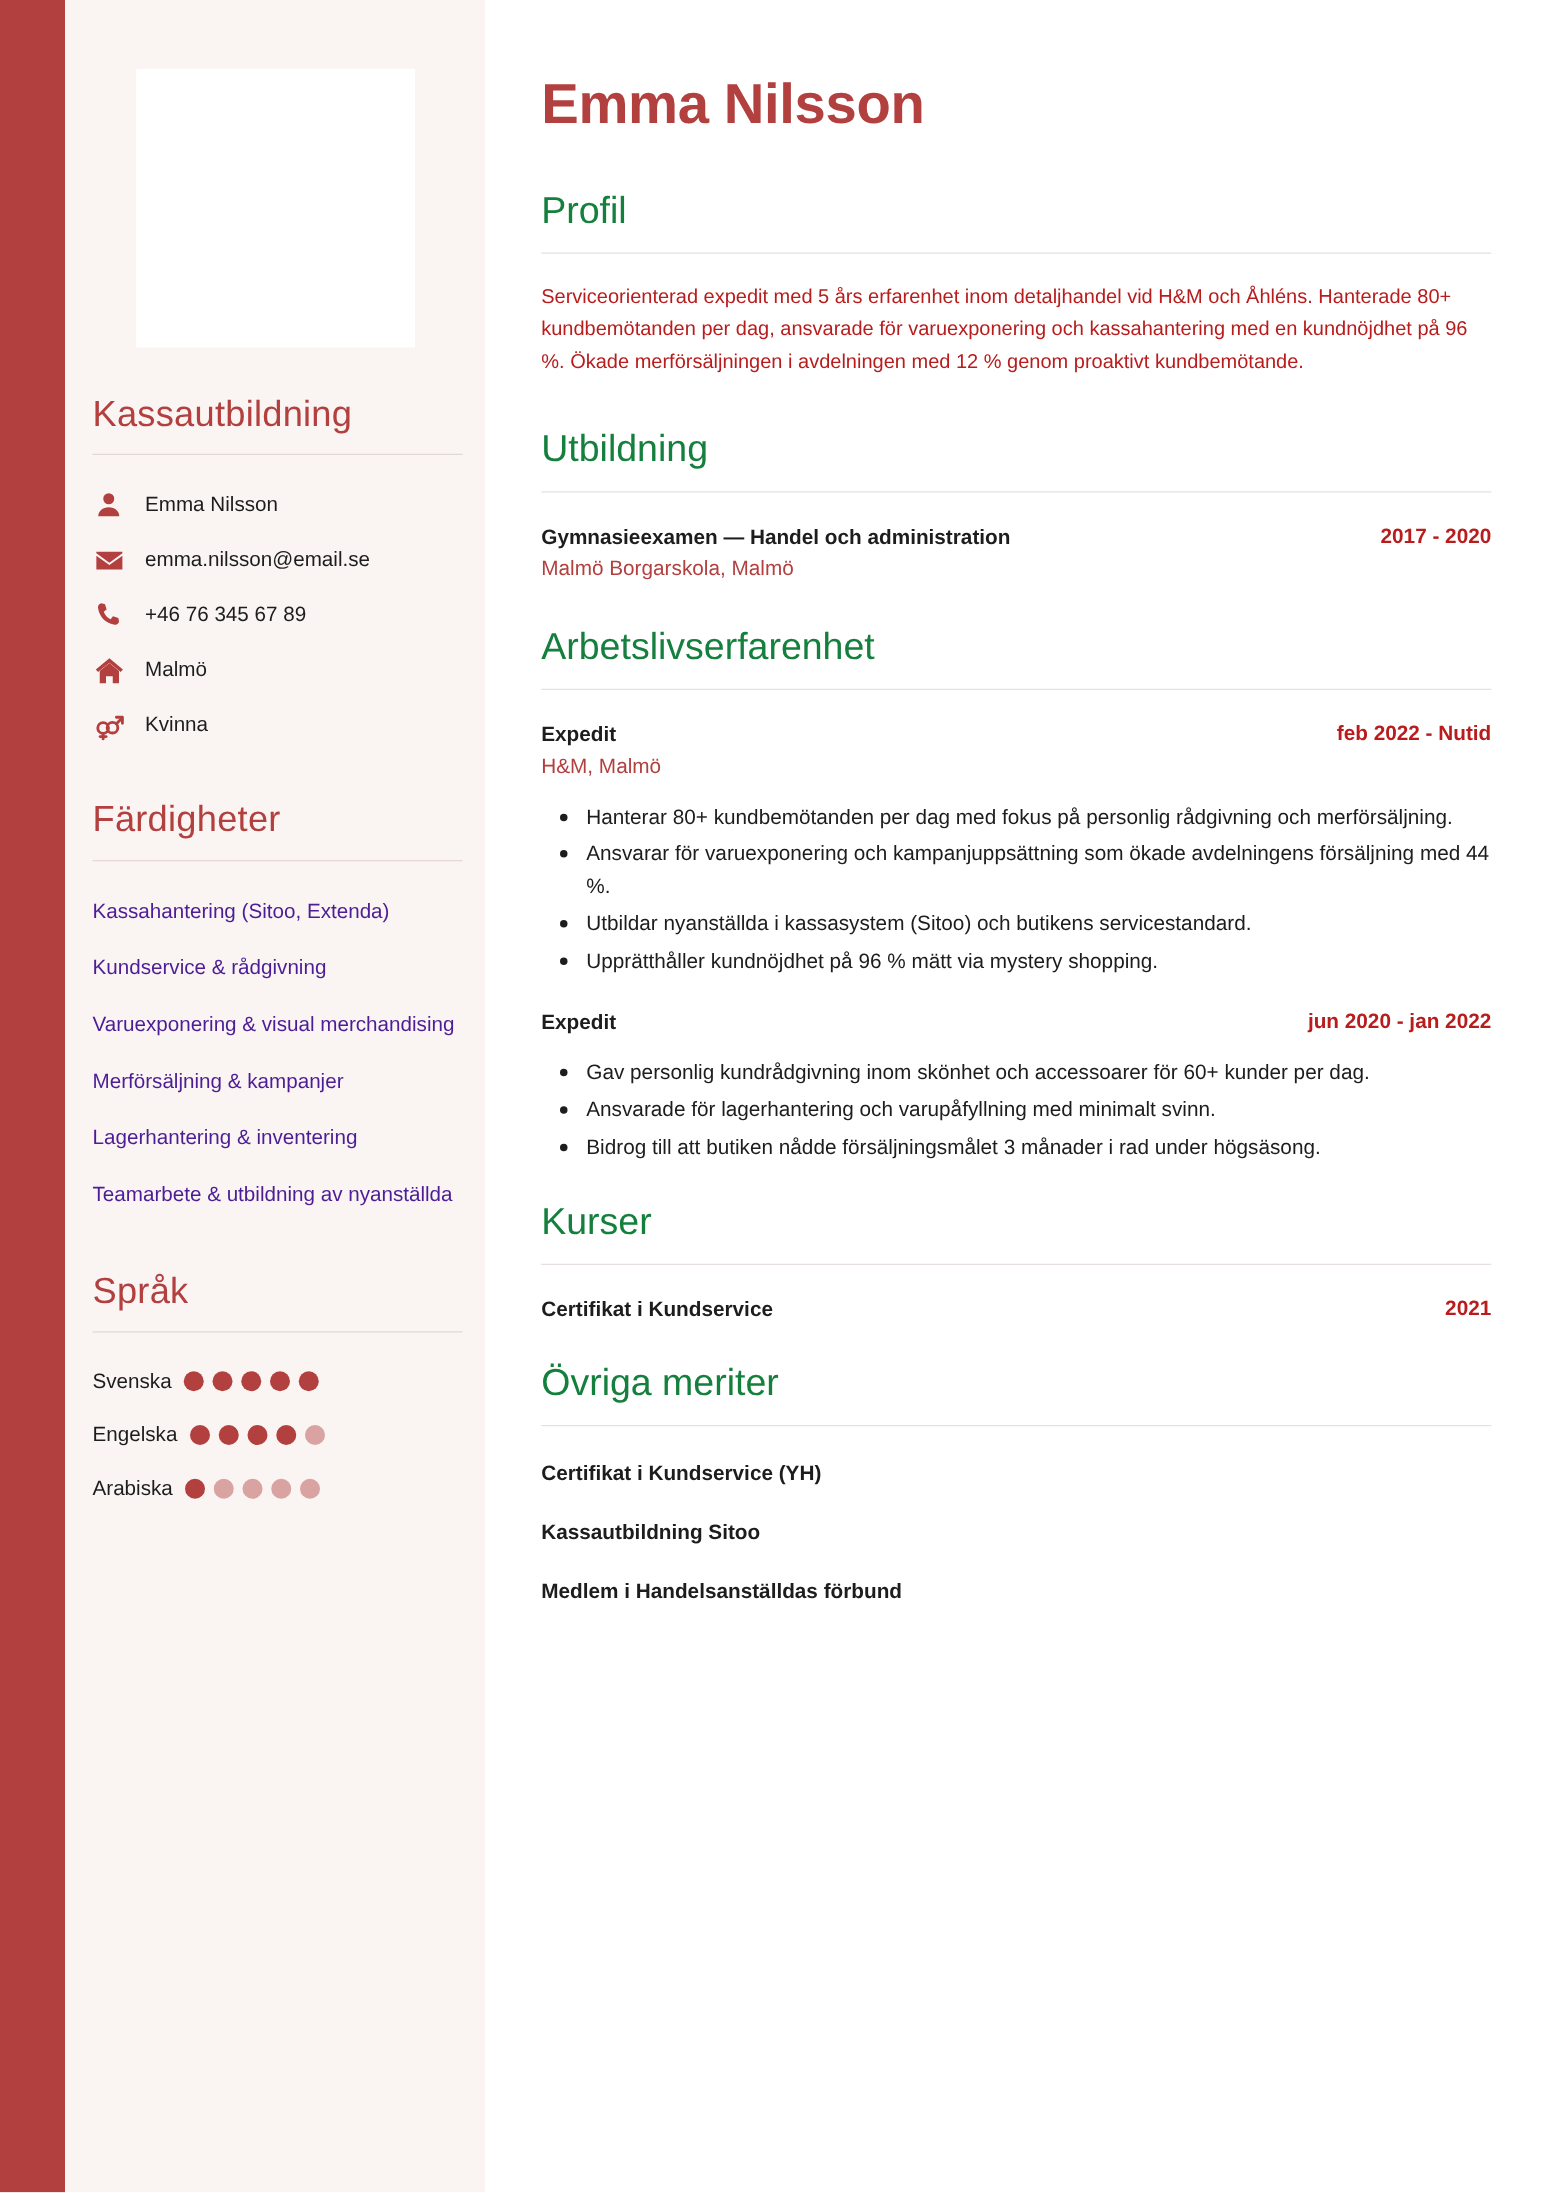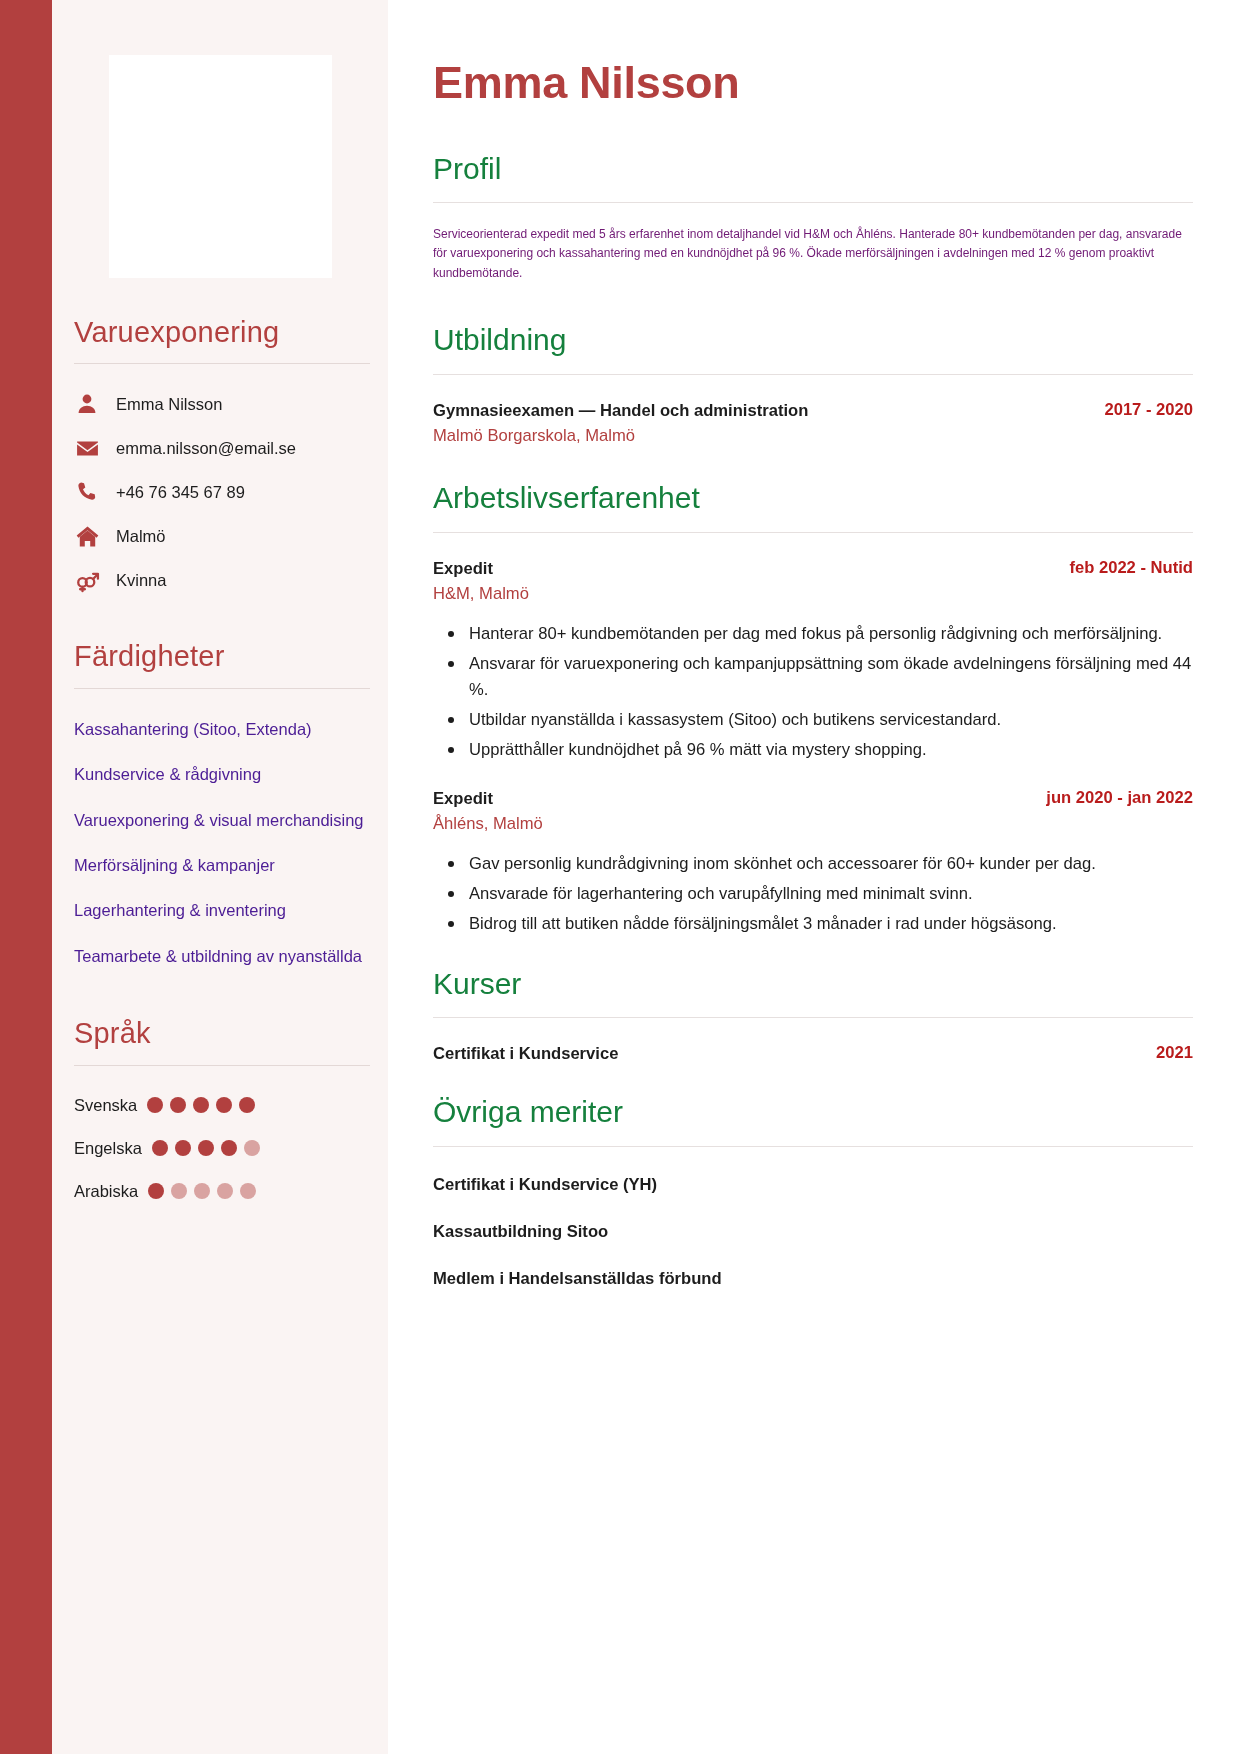--- a/index.html
+++ b/index.html
@@ -136,23 +136,23 @@
     color: #15803d;
     line-height: 1.15;
   }
   .sec-rule {
     height: 1px;
     background: #e6e0df;
     margin-top: 16px;
   }
 
   .profile-text {
-    font-size: 12px;
+    font-size: 16px;
     line-height: 1.62;
-    color: #701a75;
+    color: #b91c1c;
     margin-top: 22px;
     margin-bottom: 40px;
   }
 
   .entry { margin-top: 24px; }
   .entry-top {
     display: flex;
     justify-content: space-between;
     align-items: flex-start;
     gap: 20px;
@@ -224,21 +224,21 @@
 
   <aside class="sidebar">
 
     <div class="photo-wrap">
       <div class="photo"></div>
     </div>
 
     <div class="side-inner">
 
       <div>
-        <div class="side-h">Varuexponering</div>
+        <div class="side-h">Kassautbildning</div>
         <div class="side-rule"></div>
 
         <div class="contact-row">
           <span class="contact-ico">
             <svg width="24" height="24" viewBox="0 0 24 24" fill="#b2403f">
               <circle cx="12" cy="7" r="4.4"></circle>
               <path d="M3.6 21c0-4.3 3.8-7.2 8.4-7.2s8.4 2.9 8.4 7.2z"></path>
             </svg>
           </span>
           <span class="contact-txt">Emma Nilsson</span>
@@ -379,21 +379,20 @@
           <li>Utbildar nyanställda i kassasystem (Sitoo) och butikens servicestandard.</li>
           <li>Upprätthåller kundnöjdhet på 96 % mätt via mystery shopping.</li>
         </ul>
       </div>
 
       <div class="entry">
         <div class="entry-top">
           <div class="entry-title">Expedit</div>
           <div class="entry-date">jun 2020 - jan 2022</div>
         </div>
-        <div class="entry-sub">Åhléns, Malmö</div>
         <ul class="bullets">
           <li>Gav personlig kundrådgivning inom skönhet och accessoarer för 60+ kunder per dag.</li>
           <li>Ansvarade för lagerhantering och varupåfyllning med minimalt svinn.</li>
           <li>Bidrog till att butiken nådde försäljningsmålet 3 månader i rad under högsäsong.</li>
         </ul>
       </div>
     </section>
 
     <section class="sec-block tight">
       <div class="sec-h">Kurser</div>

